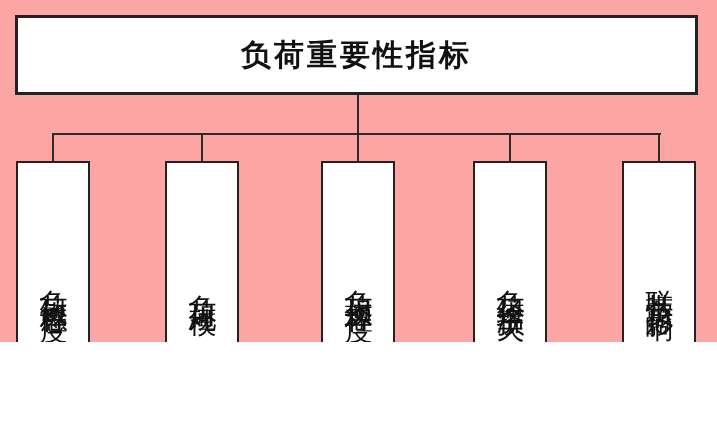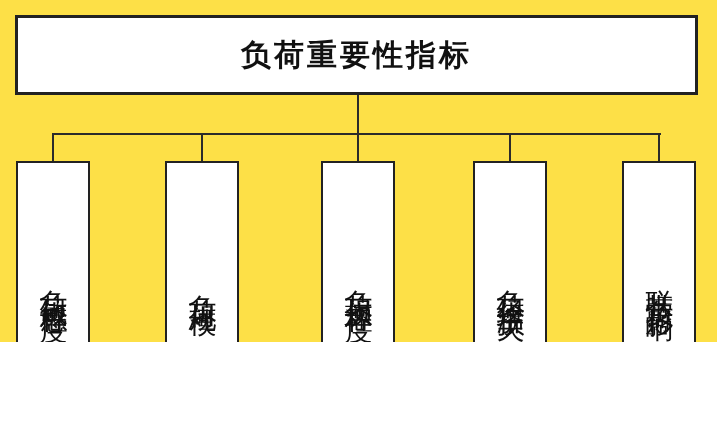--- a/index.html
+++ b/index.html
@@ -5,21 +5,21 @@
   html, body {
     margin: 0;
     padding: 0;
     background: #ffffff;
     font-family: "DejaVu Serif", "Liberation Serif", serif;
   }
   .canvas {
     position: relative;
     width: 717px;
     height: 342px;
-    background: #fde047;
+    background: #fca5a5;
     overflow: hidden;
   }
   
   .root-box {
     position: absolute;
     left: 15px;
     top: 15px;
     width: 683px;
     height: 80px;
     border: 3px solid #222222;

